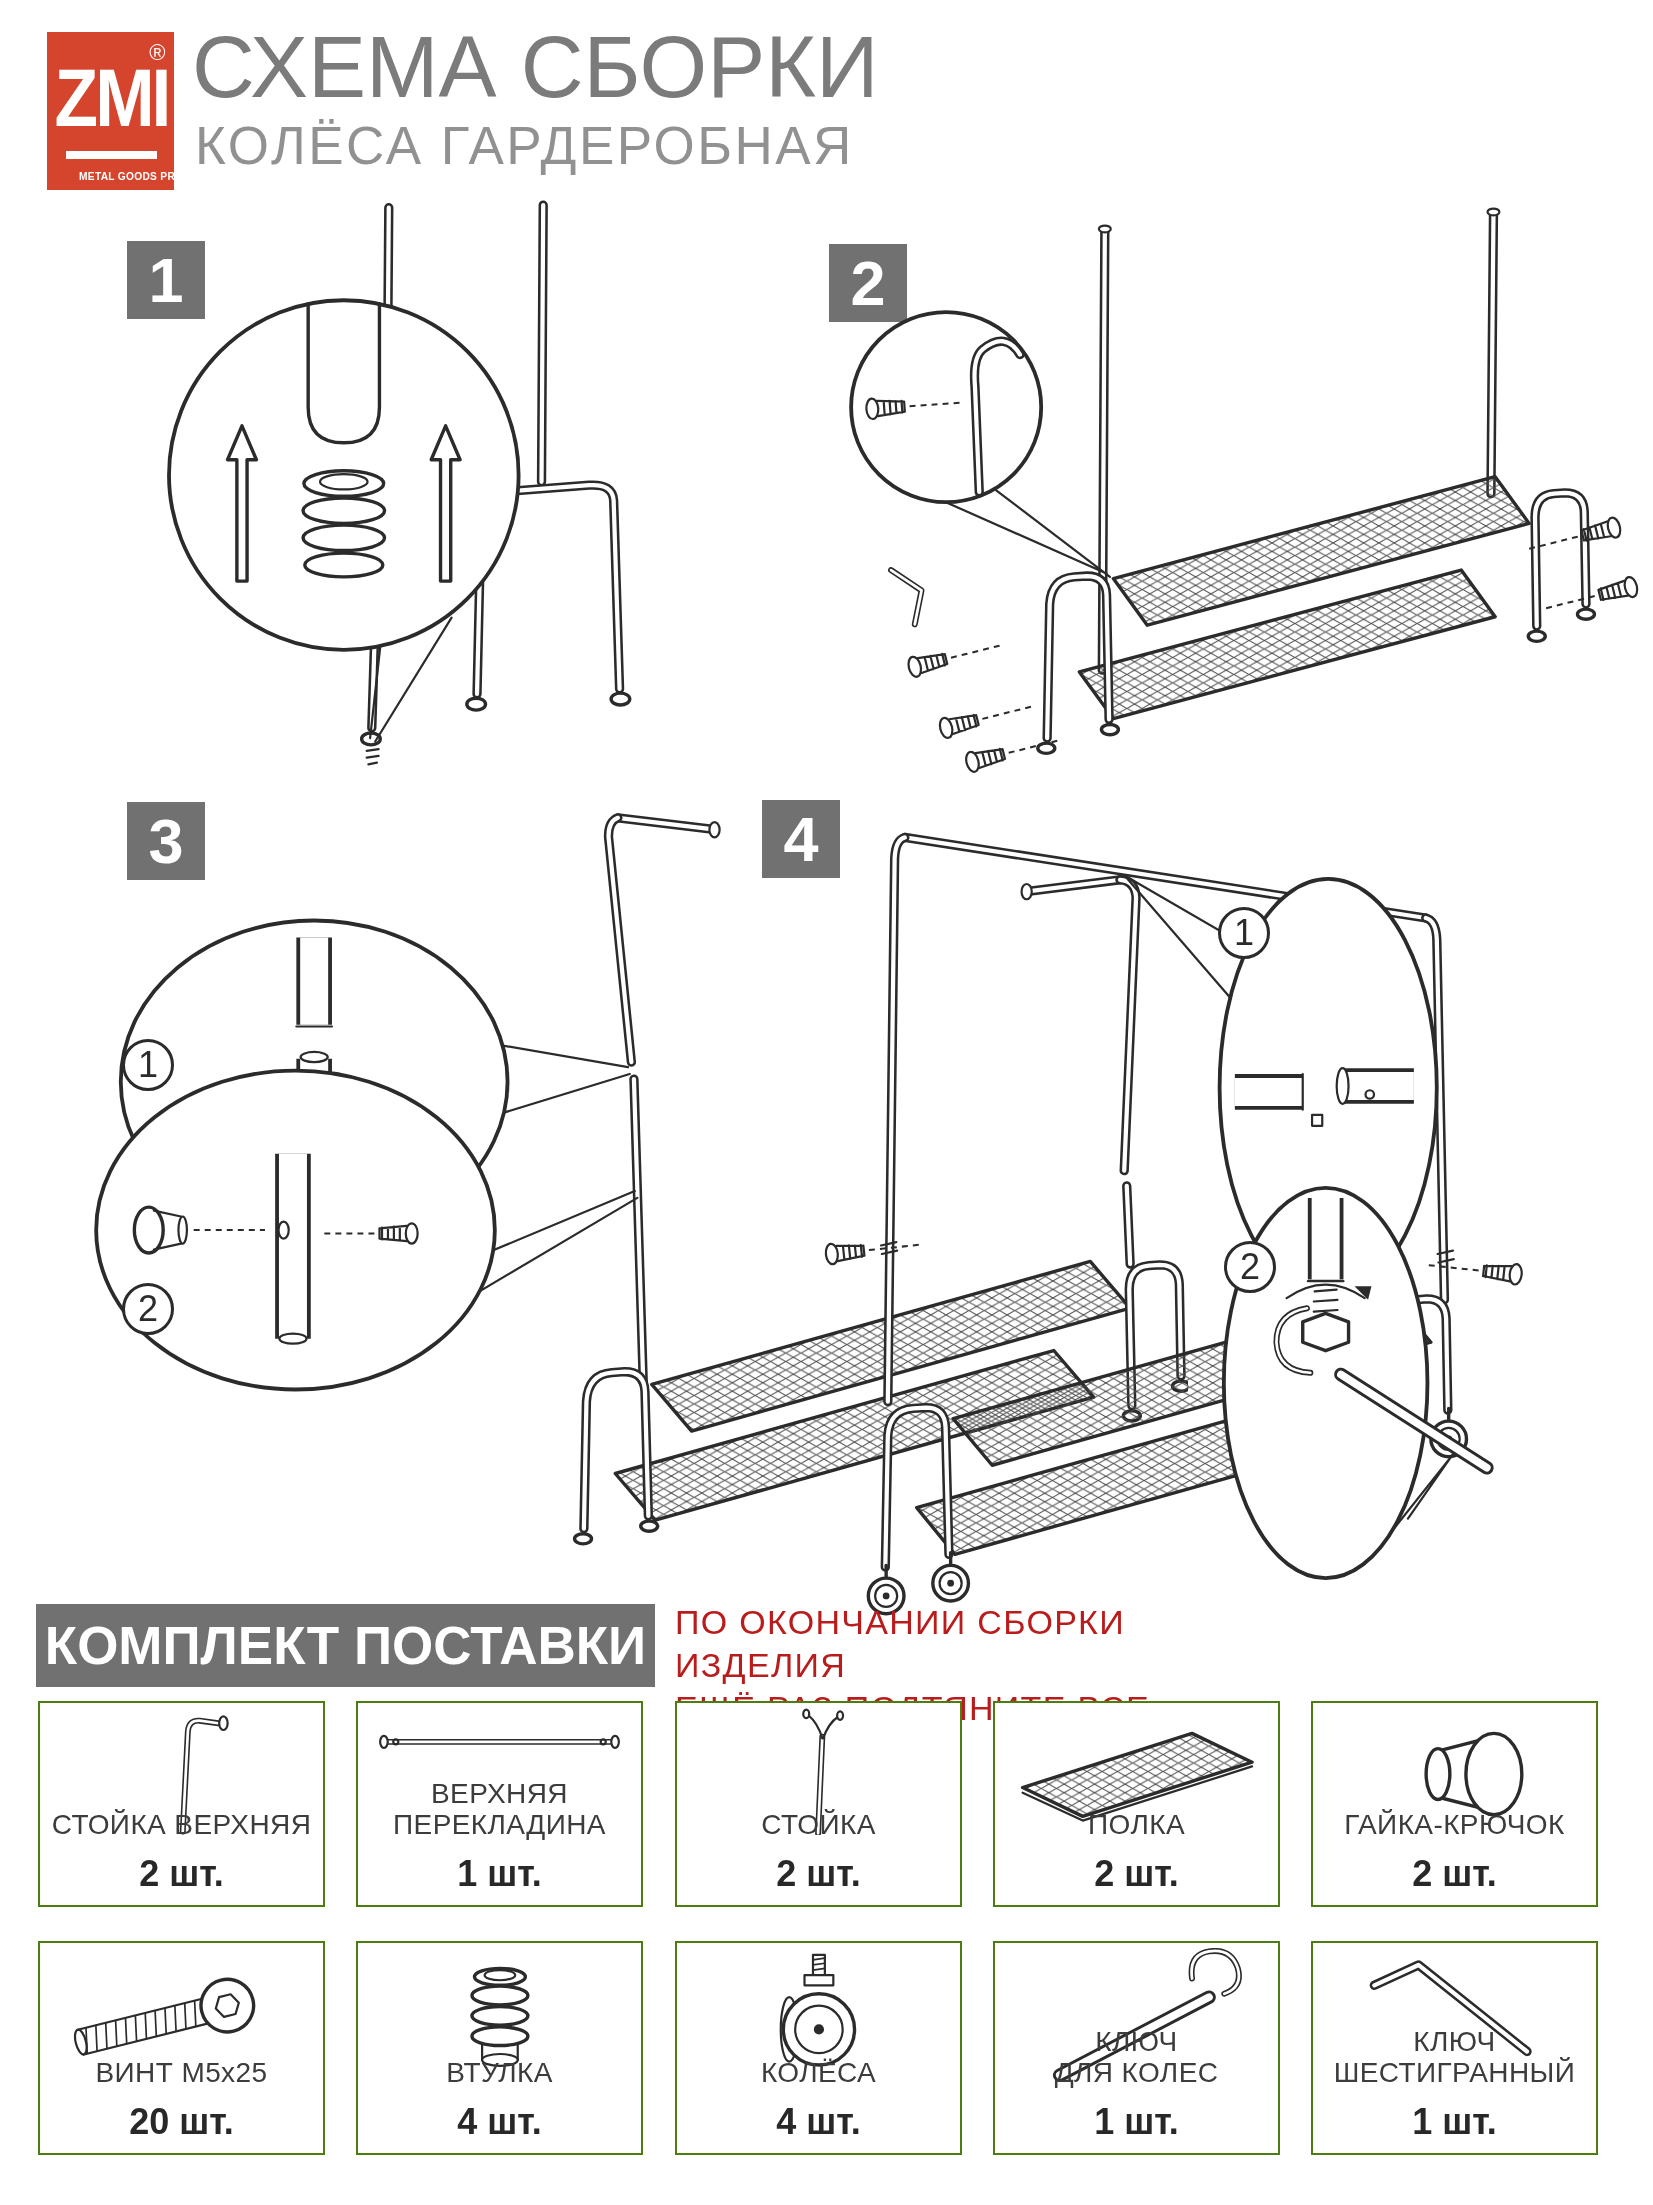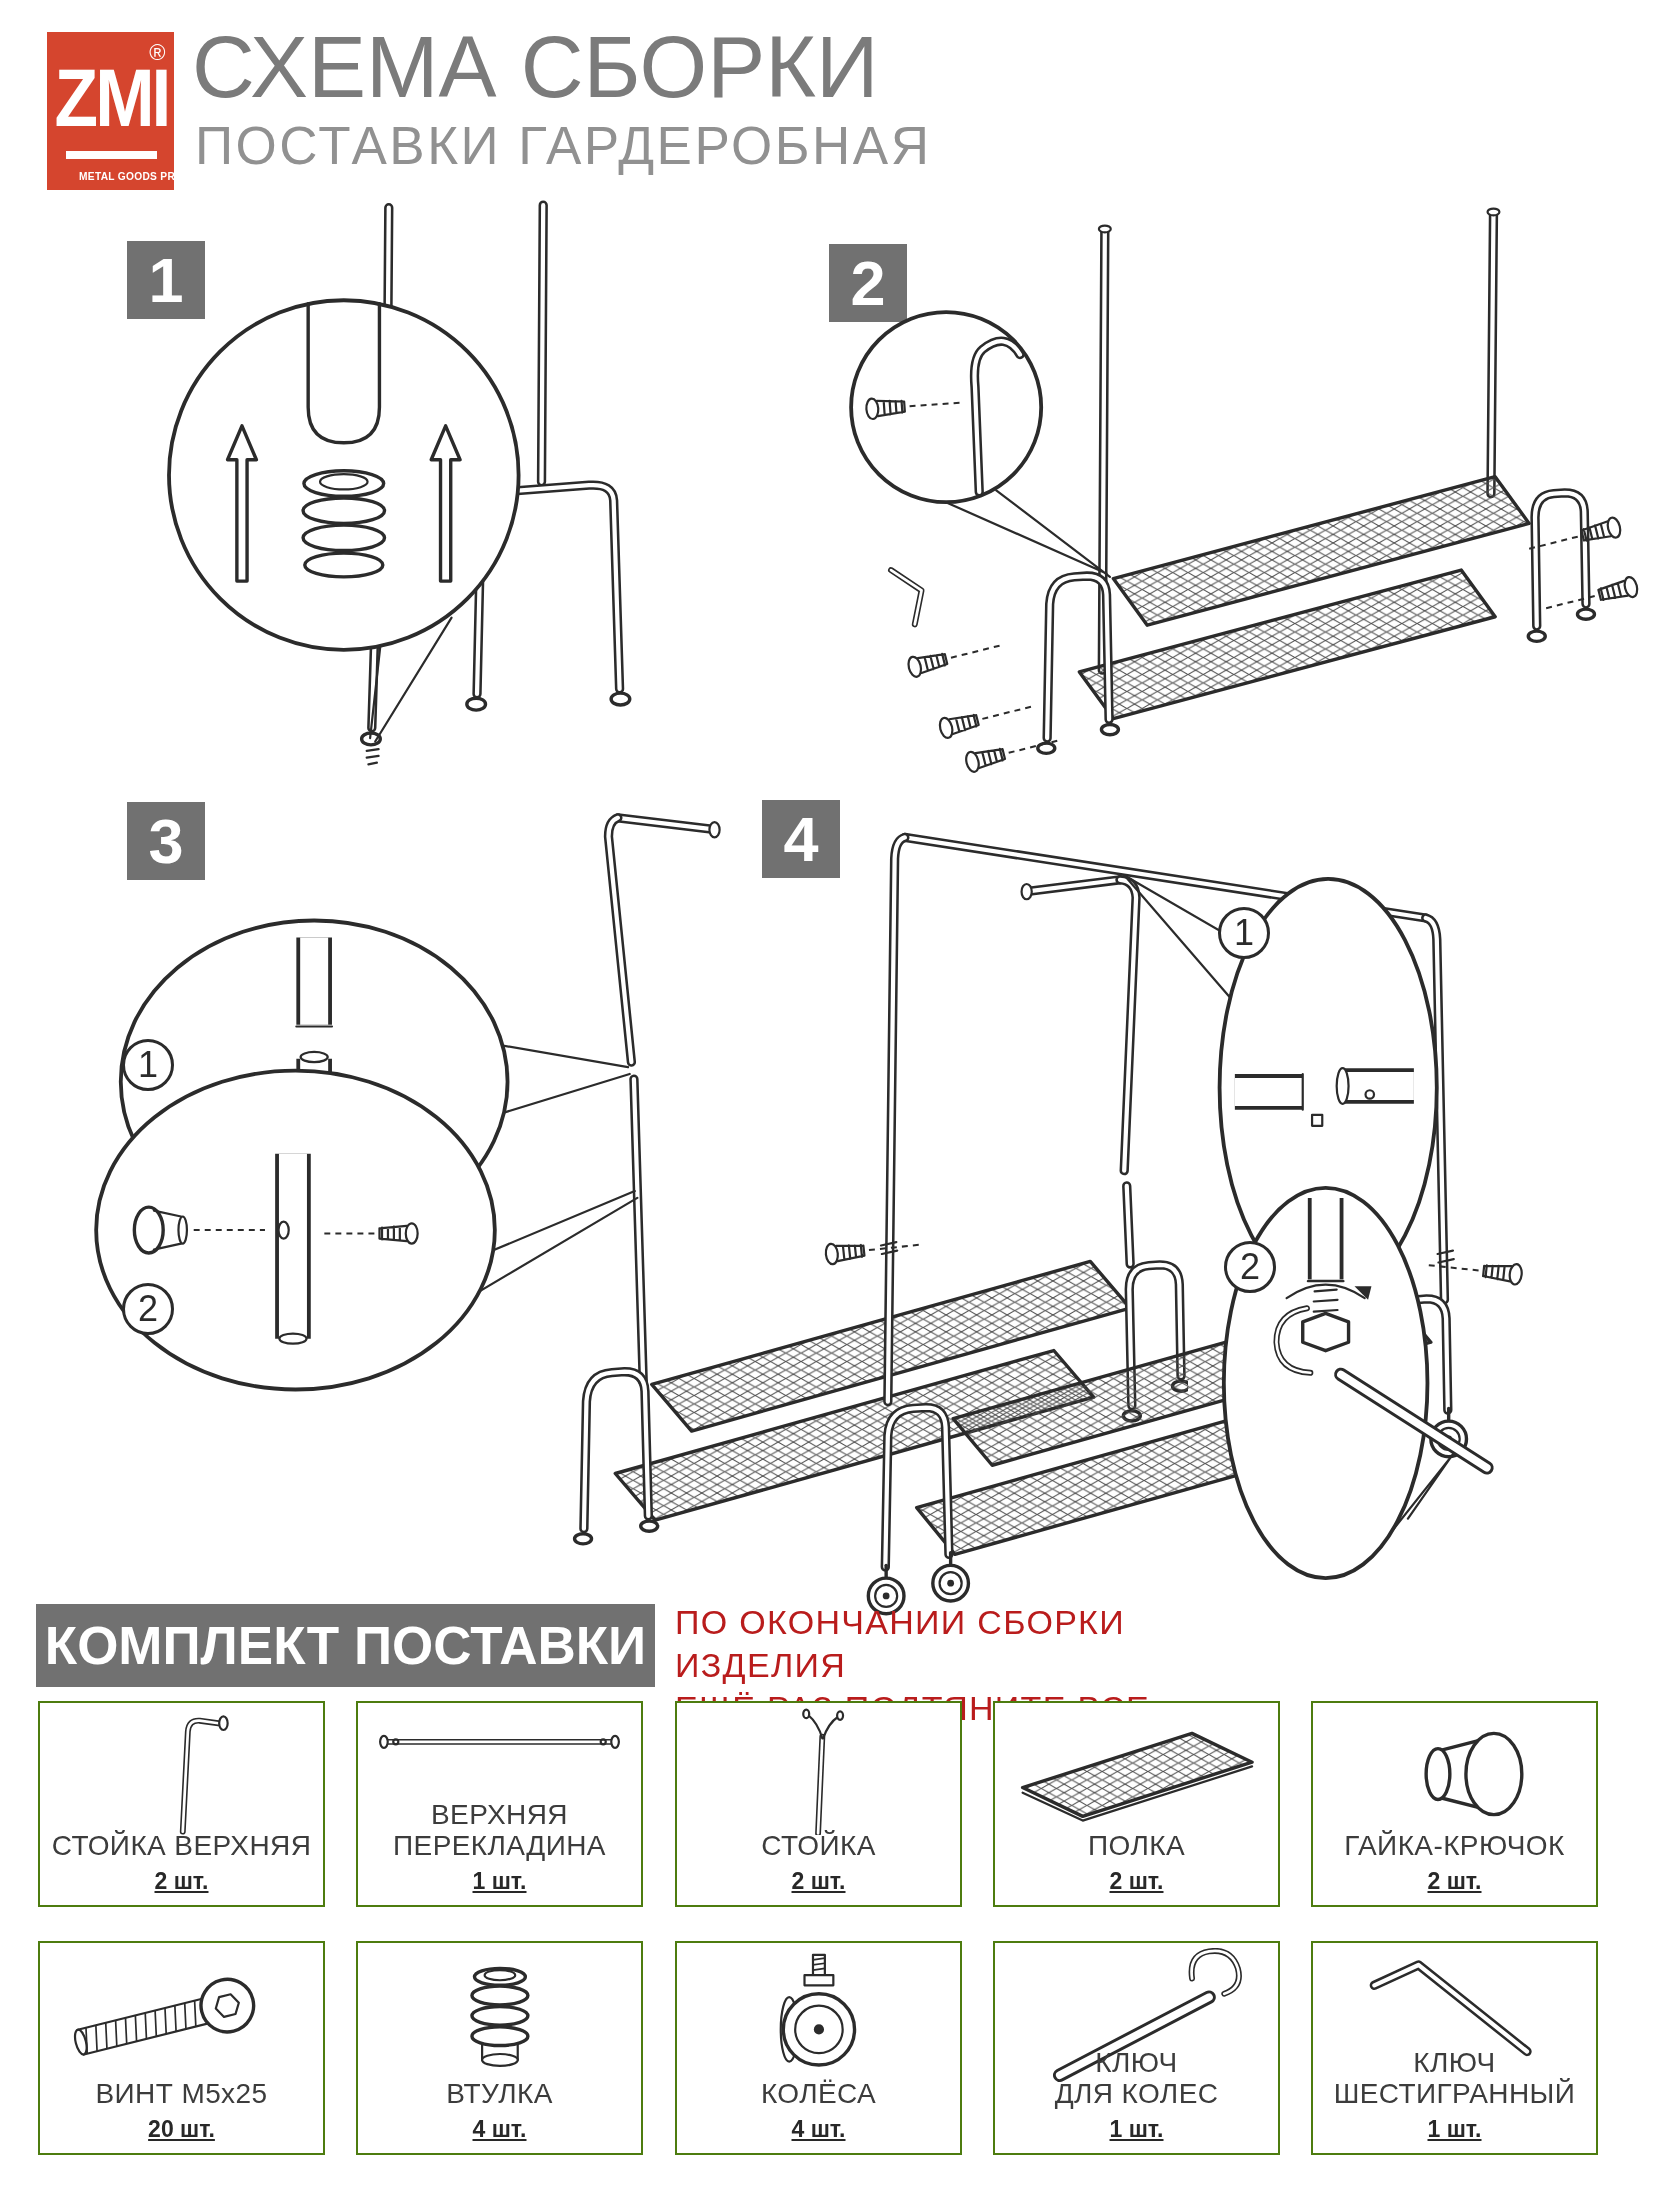--- a/index.html
+++ b/index.html
@@ -64,36 +64,36 @@
         letter-spacing:1.3px;line-height:1.27;}
 
   
   .cell{position:absolute;width:283px;background:#fff;border:2px solid #4d7c0f;}
   .row1{top:1701px;height:202px;} .row2{top:1941px;height:210px;}
   .colA{left:38px;} .colB{left:356px;} .colC{left:675px;} .colD{left:993px;} .colE{left:1311px;}
   .icon{position:absolute;left:0;top:5.1px;width:283px;height:127px;}
   .icon2{position:absolute;left:0;top:5.1px;width:283px;height:134px;}
   .plbl{position:absolute;left:0;right:0;bottom:10.2px;text-align:center;}
   .pname{font-size:28px;color:#3c3c3c;letter-spacing:0.4px;line-height:1.12;white-space:pre-line;}
-  .pqty{font-size:23px;font-weight:bold;color:#282828;margin-top:6px;text-decoration:underline;}
+  .pqty{font-size:36px;font-weight:bold;color:#282828;margin-top:12px;}
 </style>
 </head>
 <body>
 
 <div class="page">
 
   <div class="logo">
     <div class="reg">®</div>
     <div class="brand">ZMI</div>
     <div class="underbar"></div>
     <div class="tagline">METAL GOODS PRODUCTION</div>
   </div>
   <div class="title">СХЕМА СБОРКИ</div>
   <div class="subrow">
-    <span class="subtitle">ПОСТАВКИ ГАРДЕРОБНАЯ</span>
+    <span class="subtitle">КОЛЁСА ГАРДЕРОБНАЯ</span>
   </div>
 
   <div class="badge" id="b1">1</div>
   <div class="badge" id="b2">2</div>
   <div class="badge" id="b3">3</div>
   <div class="badge" id="b4">4</div>
 
   <svg id="s1" class="step-svg" viewBox="0 0 720 700">
     <path class="tube" d="M378,15 L375,400 C374,432 366,452 363,470 L358,628"></path>
       <path class="tube-in" d="M378,15 L375,400 C374,432 366,452 363,470 L358,628"></path>

